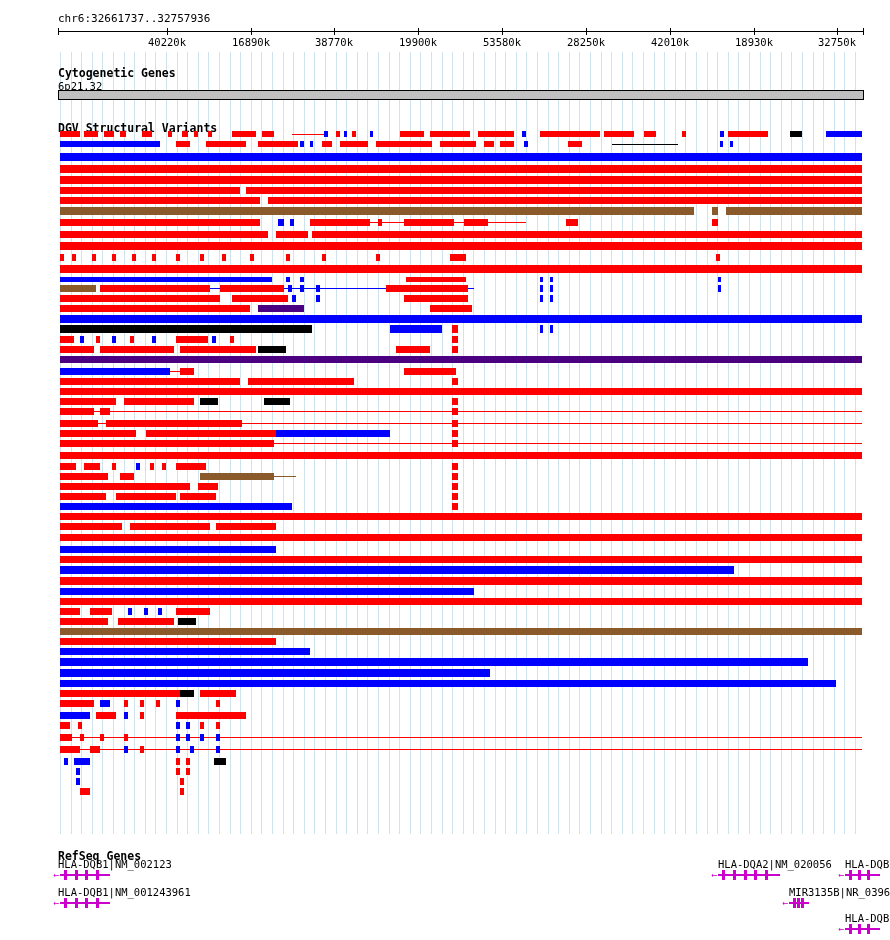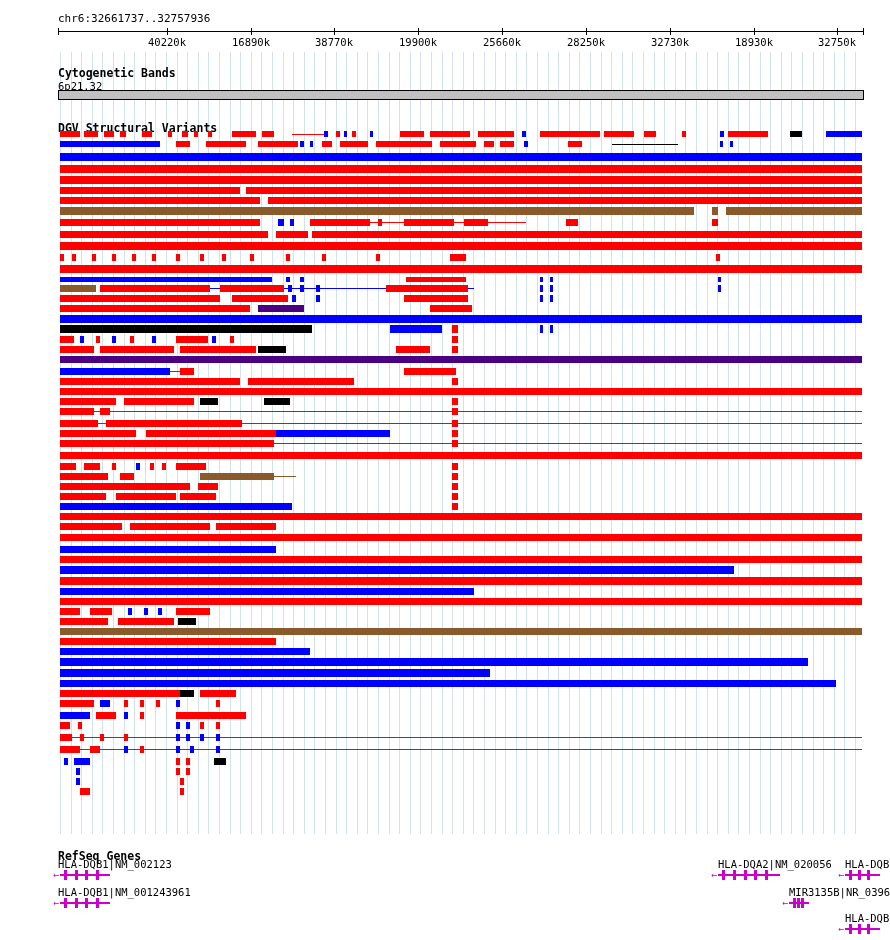--- a/index.html
+++ b/index.html
@@ -58,25 +58,25 @@
     <div class="cap" style="left:805px;"></div>
   <div class="tick" style="left: 109px;"></div>
       <div class="tlabel" style="left: 109px;">40220k</div>
       <div class="tick" style="left: 193px;"></div>
       <div class="tlabel" style="left: 193px;">16890k</div>
       <div class="tick" style="left: 276px;"></div>
       <div class="tlabel" style="left: 276px;">38770k</div>
       <div class="tick" style="left: 360px;"></div>
       <div class="tlabel" style="left: 360px;">19900k</div>
       <div class="tick" style="left: 444px;"></div>
-      <div class="tlabel" style="left: 444px;">25660k</div>
+      <div class="tlabel" style="left: 444px;">53580k</div>
       <div class="tick" style="left: 528px;"></div>
       <div class="tlabel" style="left: 528px;">28250k</div>
       <div class="tick" style="left: 612px;"></div>
-      <div class="tlabel" style="left: 612px;">32730k</div>
+      <div class="tlabel" style="left: 612px;">42010k</div>
       <div class="tick" style="left: 696px;"></div>
       <div class="tlabel" style="left: 696px;">18930k</div>
       <div class="tick" style="left: 779px;"></div>
       <div class="tlabel" style="left: 779px;">32750k</div>
     </div>
 
   <div class="gridlayer" id="gridlayer">
       <div class="g" style="left: 60px; background: rgb(207, 227, 239);"></div>
       <div class="g" style="left: 71px; background: rgb(207, 227, 239);"></div>
       <div class="g" style="left: 81px; background: rgb(207, 227, 239);"></div>
@@ -148,21 +148,21 @@
       <div class="g" style="left: 781px; background: rgb(207, 227, 239);"></div>
       <div class="g" style="left: 791px; background: rgb(207, 227, 239);"></div>
       <div class="g" style="left: 802px; background: rgb(207, 227, 239);"></div>
       <div class="g" style="left: 813px; background: rgb(207, 227, 239);"></div>
       <div class="g" style="left: 823px; background: rgb(207, 227, 239);"></div>
       <div class="g" style="left: 834px; background: rgb(207, 227, 239);"></div>
       <div class="g" style="left: 844px; background: rgb(207, 227, 239);"></div>
       <div class="g" style="left: 855px; background: rgb(207, 227, 239);"></div>
     </div>
 
-  <div class="sectitle" style="left:58px;top:66px;">Cytogenetic Bands</div>
+  <div class="sectitle" style="left:58px;top:66px;">Cytogenetic Genes</div>
   <div class="cytolabel">6p21.32</div>
   <div class="cytoband"></div>
 
   <div class="sectitle" style="left:58px;top:121px;">DGV Structural Variants</div>
   <div class="track" id="variant-track">
       <div class="line" style="left: 292px; top: 134px; width: 34px; background: rgb(255, 0, 0);"></div>
       <div class="seg" style="left: 60px; top: 131px; width: 20px; height: 6px; background: rgb(255, 0, 0);"></div>
       <div class="seg" style="left: 84px; top: 131px; width: 14px; height: 6px; background: rgb(255, 0, 0);"></div>
       <div class="seg" style="left: 104px; top: 131px; width: 10px; height: 6px; background: rgb(255, 0, 0);"></div>
       <div class="seg" style="left: 120px; top: 131px; width: 6px; height: 6px; background: rgb(255, 0, 0);"></div>

